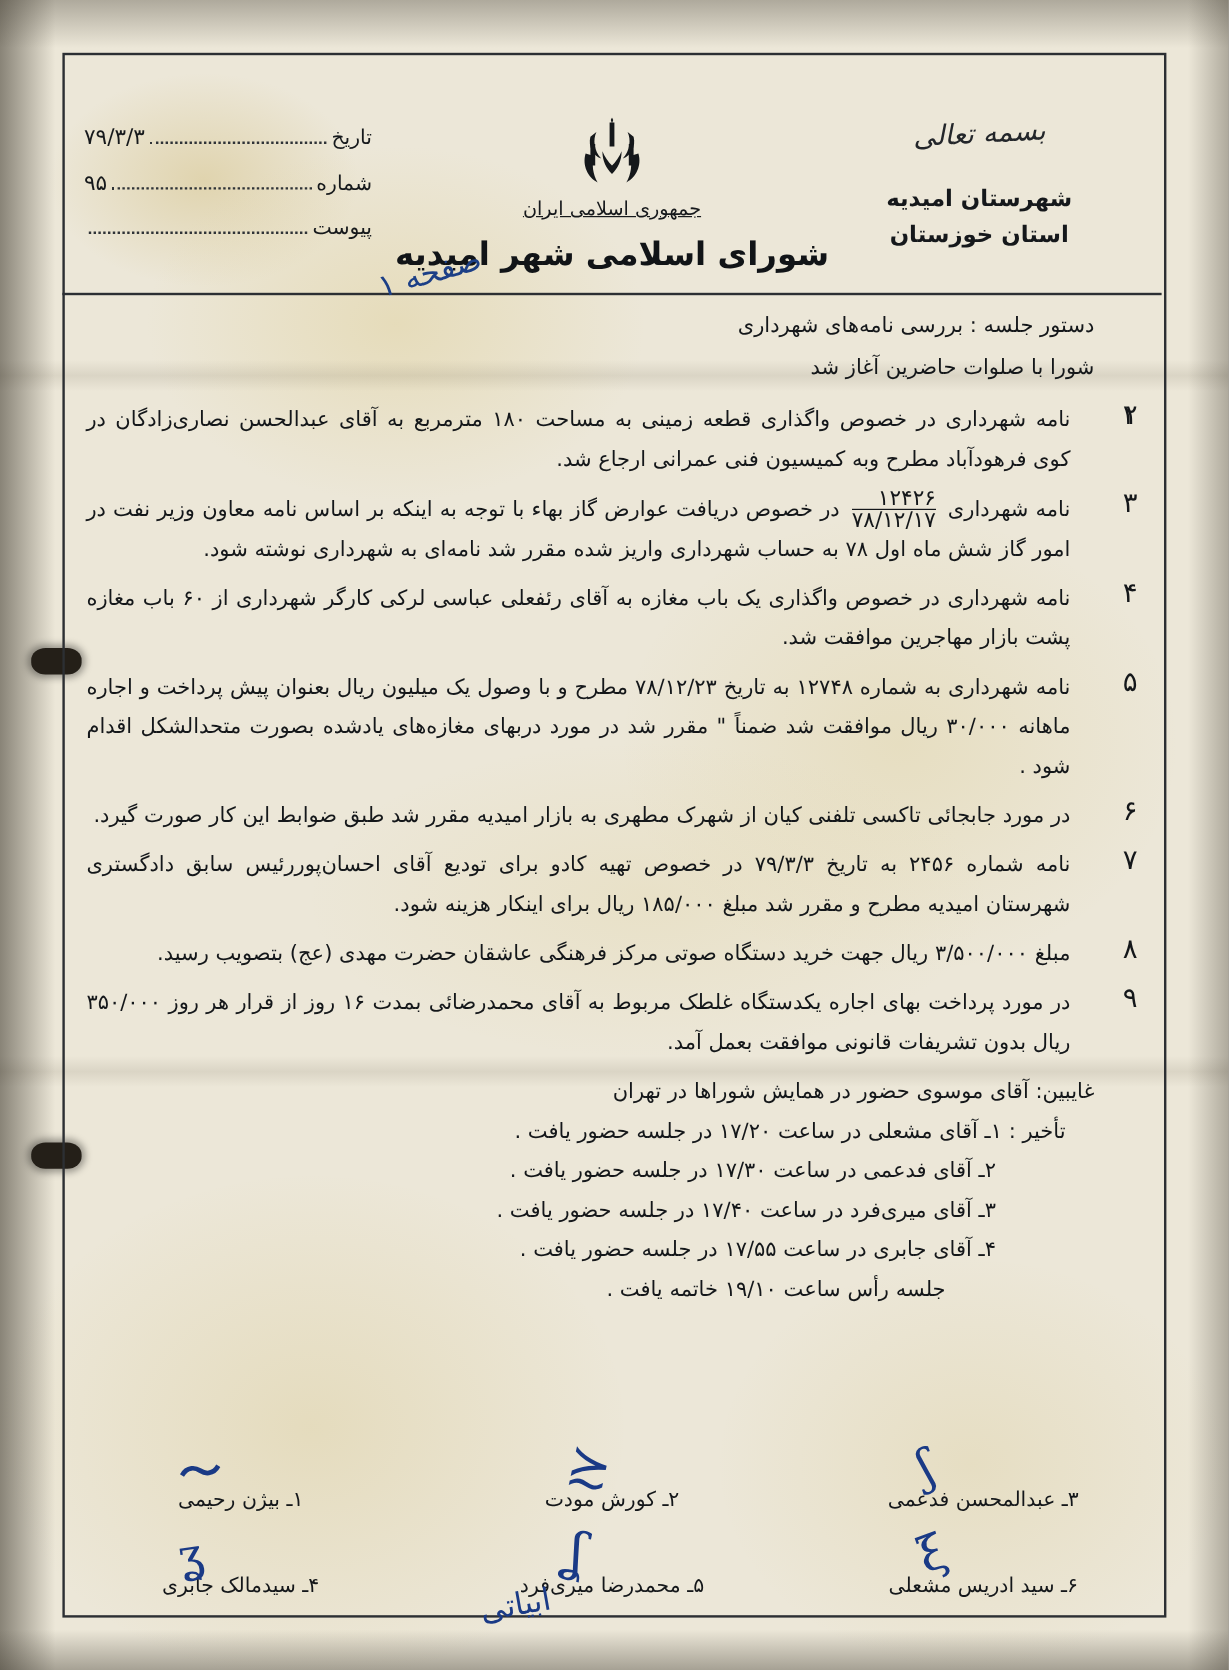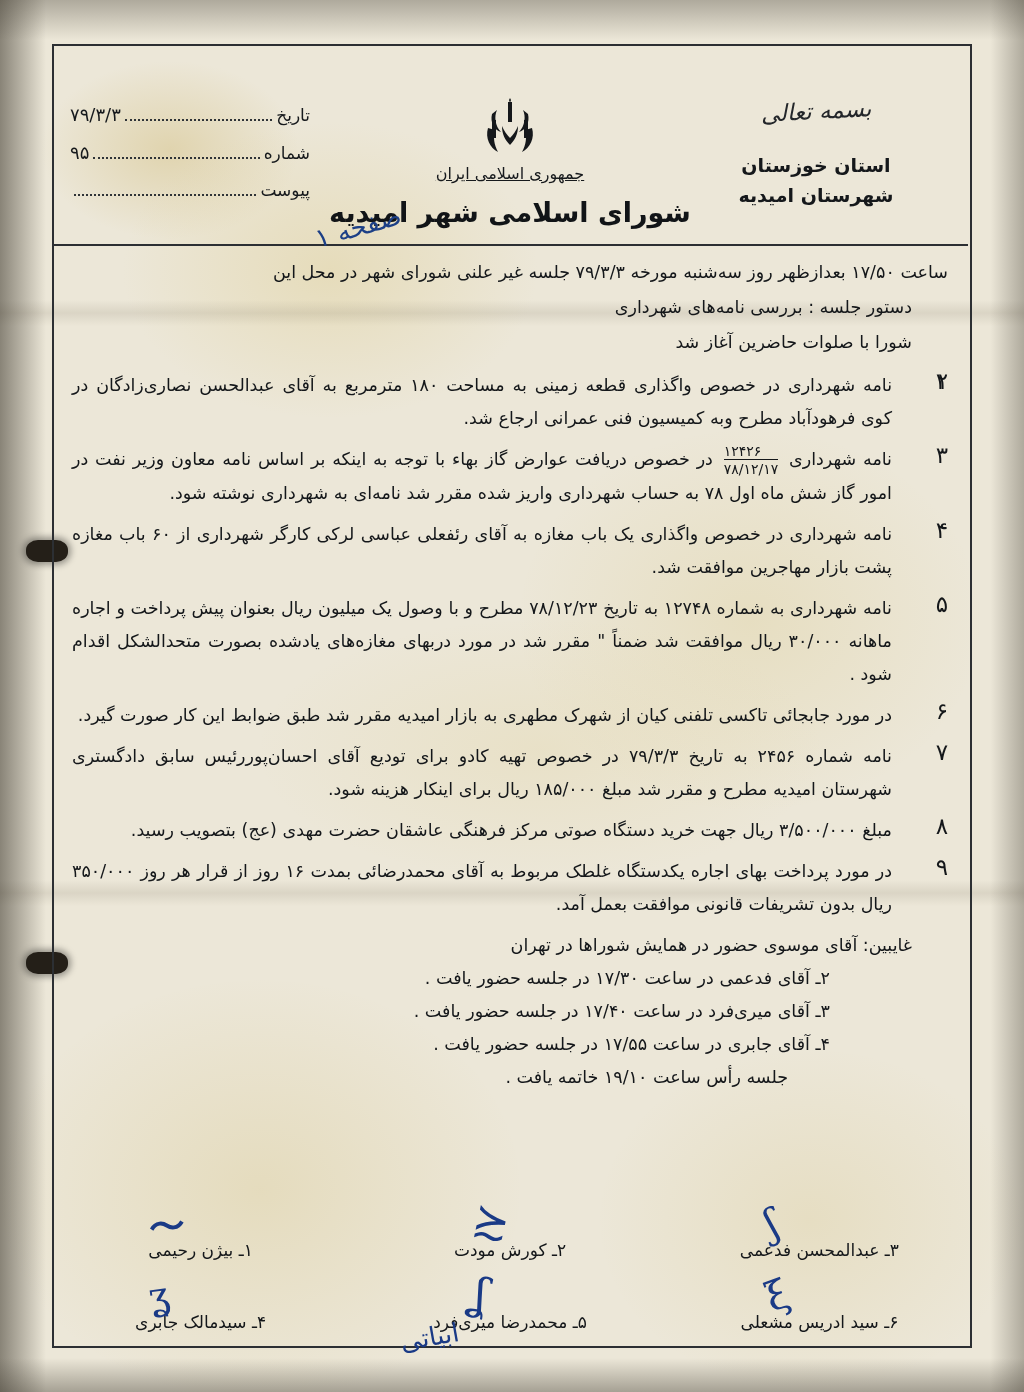--- a/index.html
+++ b/index.html
@@ -183,24 +183,24 @@
   .num {
     position: absolute;
     right: 0;
     top: -4px;
     font-size: 23px;
     color: #14171a;
     font-family: "DejaVu Serif", serif;
   }
   .frac {
     display: inline-block;
-    text-align: left;
+    text-align: right;
     vertical-align: middle;
     line-height: 16px;
-    font-size: 14px;
+    font-size: 18px;
     margin: 0 4px;
   }
   .frac .top { display: block; }
   .frac .bot { display: block; border-top: 1.4px solid #14171a; padding-top: 1px; }
 
   .tail p { margin: 0; }
   .tail .ind { padding-right: 36px; }
   .tail .ind2 { padding-right: 60px; }
 
   
@@ -270,22 +270,22 @@
 
   <div class="hole h1"></div>
   <div class="hole h2"></div>
 
   <div class="frame"></div>
 
   <div class="header">
 
     <div class="hdr-right">
       <div class="bismillah">بسمه تعالی</div>
+      <div class="line">شهرستان امیدیه</div>
       <div class="line">استان خوزستان</div>
-      <div class="line">شهرستان امیدیه</div>
     </div>
 
     <div class="hdr-center">
       <div class="emblem">
         <svg viewBox="0 0 64 60" width="64" height="60" aria-hidden="true">
           <g fill="#15181b">
             <path d="M30 4 h4 v20 h-4 z"></path>
             <path d="M31 2 l1 -2 l1 2 l-1 3 z"></path>
             <path d="M19 12 c-3 6 -2 16 4 22 c-7 -2 -11 -10 -9 -18 z"></path>
             <path d="M45 12 c3 6 2 16 -4 22 c7 -2 11 -10 9 -18 z"></path>
@@ -318,21 +318,20 @@
         <span class="val"></span>
       </div>
     </div>
 
     <div class="scribble-1">صفحه ۱</div>
   </div>
 
   <div class="body">
 
     <div class="intro">
-      <p>ساعت ۱۷/۵۰ بعدازظهر روز سه‌شنبه مورخه ۷۹/۳/۳ جلسه غیر علنی شورای شهر در محل این</p>
       <p class="ind">دستور جلسه : بررسی نامه‌های شهرداری</p>
       <p class="ind">شورا با صلوات حاضرین آغاز شد</p>
     </div>
 
     <ol class="items">
       <li>
         <span class="num">۱</span>
       </li>
       <li>
         <span class="num">۲</span>
@@ -368,20 +367,24 @@
         <span>مبلغ ۳/۵۰۰/۰۰۰ ریال جهت خرید دستگاه صوتی مرکز فرهنگی عاشقان حضرت مهدی (عج) بتصویب رسید.</span>
       </li>
       <li>
         <span class="num">۹</span>
         <span>در مورد پرداخت بهای اجاره یکدستگاه غلطک مربوط به آقای محمدرضائی بمدت ۱۶ روز از قرار هر روز ۳۵۰/۰۰۰ ریال بدون تشریفات قانونی موافقت بعمل آمد.</span>
       </li>
     </ol>
 
     <div class="tail">
       <p class="ind">غایبین: آقای موسوی حضور در همایش شوراها در تهران</p>
+      <p class="ind2">
+        <span>تأخیر :</span>
+        <span>۱ـ آقای مشعلی در ساعت ۱۷/۲۰ در جلسه حضور یافت .</span>
+      </p>
       <p class="ind2" style="padding-right:118px">۲ـ آقای فدعمی در ساعت ۱۷/۳۰ در جلسه حضور یافت .</p>
       <p class="ind2" style="padding-right:118px">۳ـ آقای میری‌فرد در ساعت ۱۷/۴۰ در جلسه حضور یافت .</p>
       <p class="ind2" style="padding-right:118px">۴ـ آقای جابری در ساعت ۱۷/۵۵ در جلسه حضور یافت .</p>
       <p class="ind2" style="padding-right:160px">جلسه رأس ساعت ۱۹/۱۰ خاتمه یافت .</p>
     </div>
   </div>
 
   <div class="signatures">
     <div class="sig-row">
       <div class="sig">

